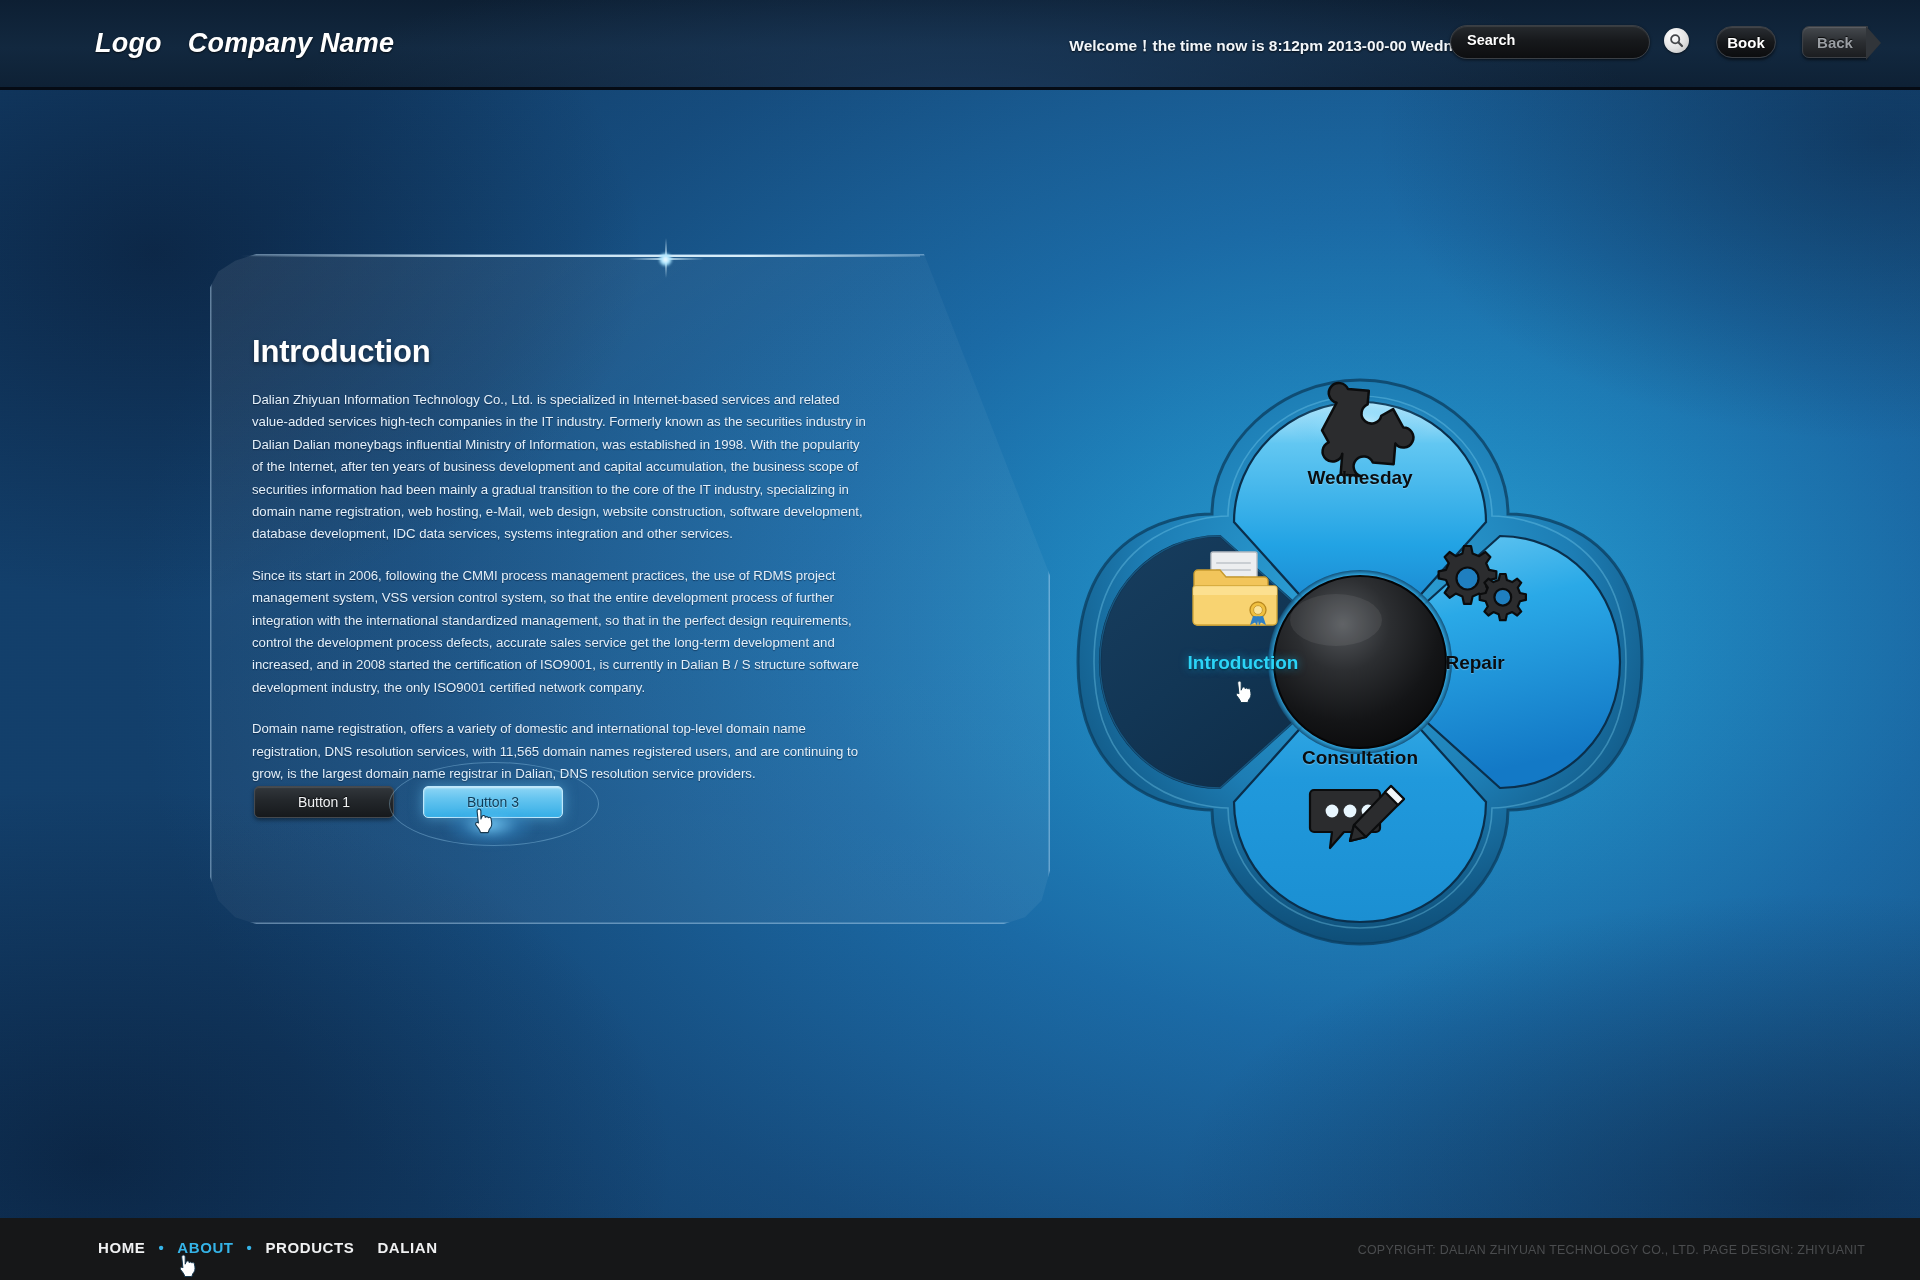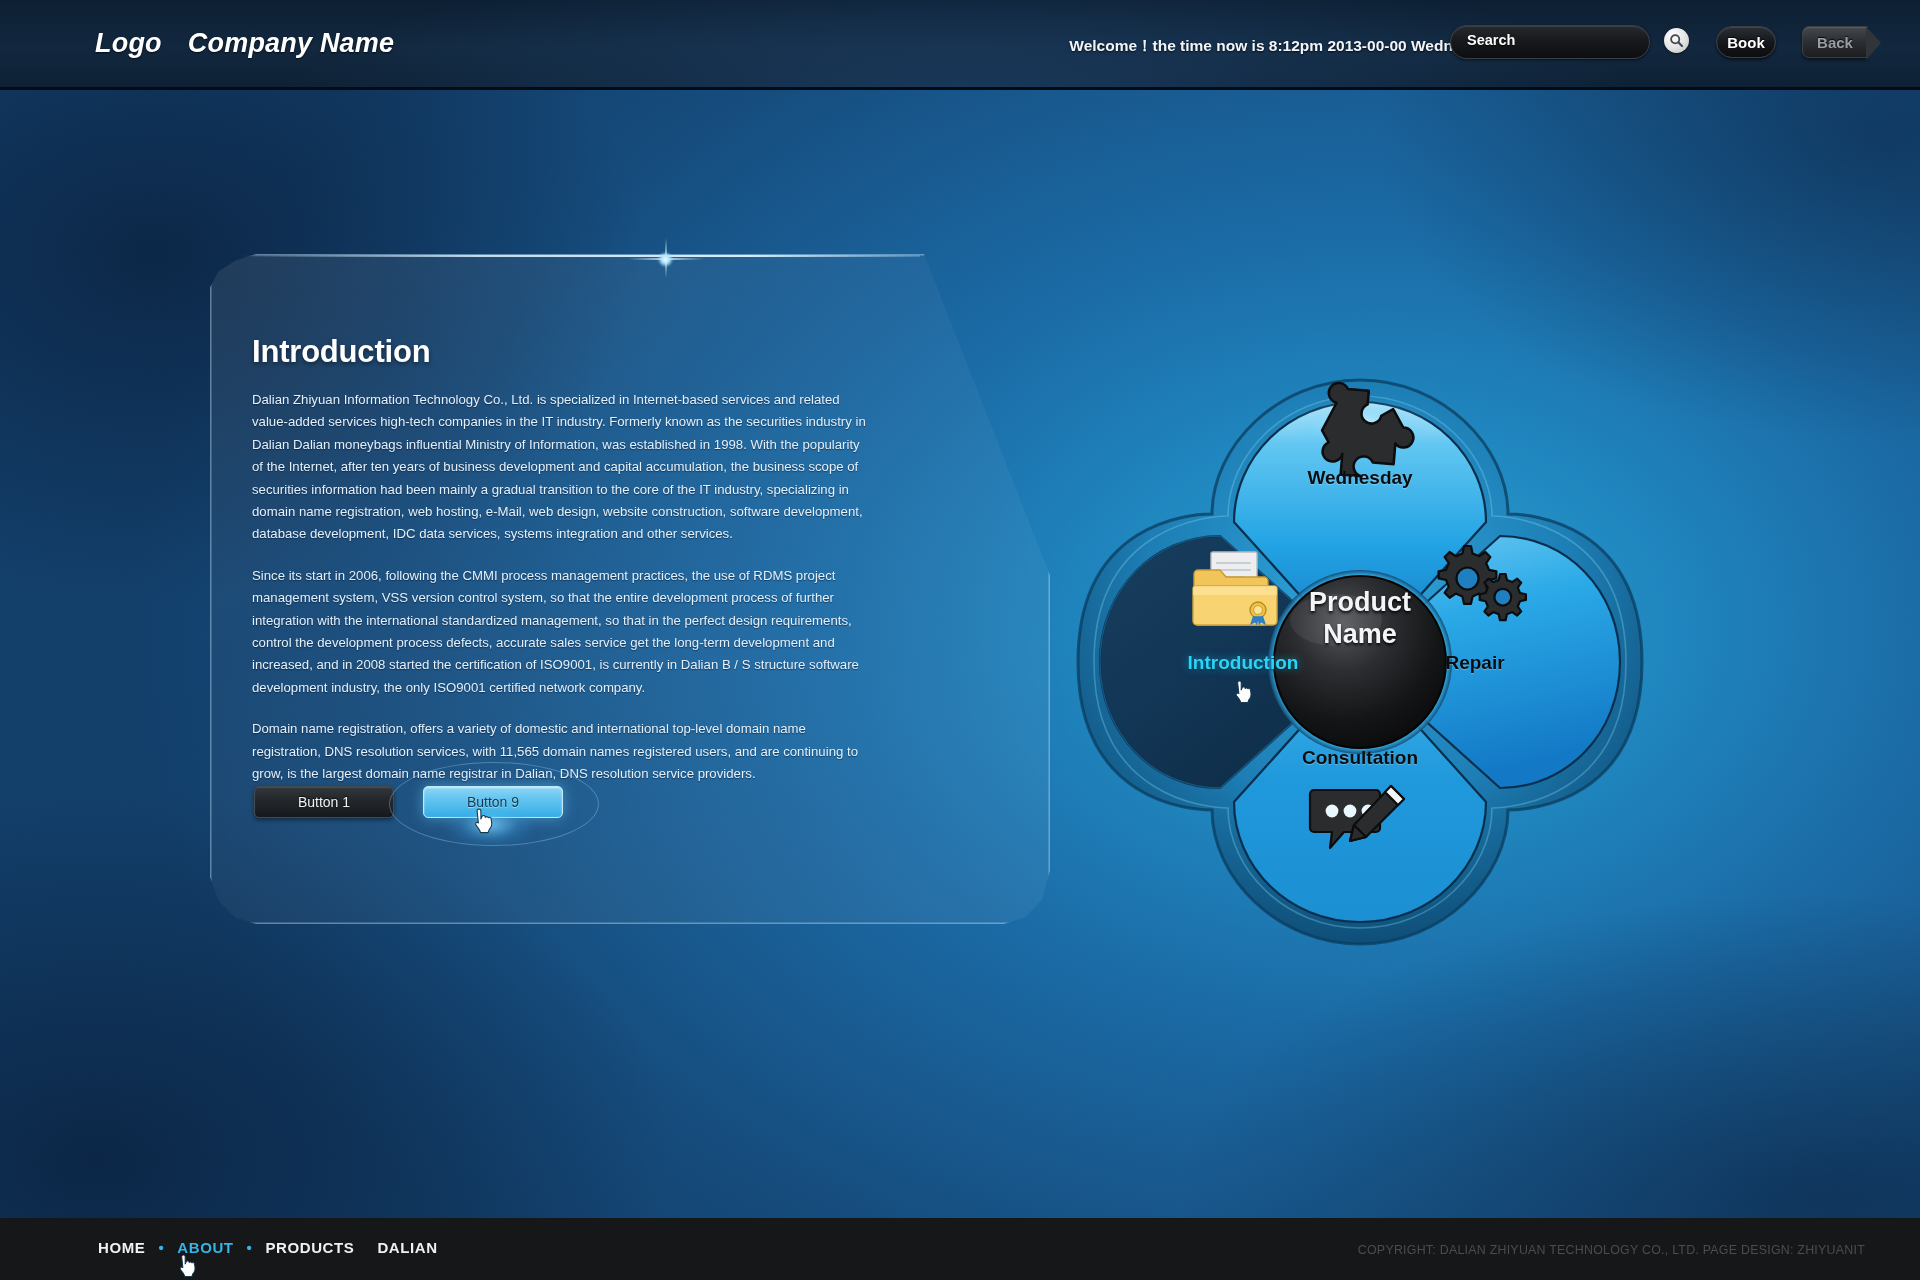--- a/index.html
+++ b/index.html
@@ -415,21 +415,21 @@
       <div class="panel-content">
         <div class="panel-title">Introduction</div>
         <p class="panel-para">Dalian Zhiyuan Information Technology Co., Ltd. is specialized in Internet-based services and related value-added services high-tech companies in the IT industry. Formerly known as the securities industry in Dalian Dalian moneybags influential Ministry of Information, was established in 1998. With the popularity of the Internet, after ten years of business development and capital accumulation, the business scope of securities information had been mainly a gradual transition to the core of the IT industry, specializing in domain name registration, web hosting, e-Mail, web design, website construction, software development, database development, IDC data services, systems integration and other services.</p>
         <p class="panel-para">Since its start in 2006, following the CMMI process management practices, the use of RDMS project management system, VSS version control system, so that the entire development process of further integration with the international standardized management, so that in the perfect design requirements, control the development process defects, accurate sales service get the long-term development and increased, and in 2008 started the certification of ISO9001, is currently in Dalian B / S structure software development industry, the only ISO9001 certified network company.</p>
         <p class="panel-para">Domain name registration, offers a variety of domestic and international top-level domain name registration, DNS resolution services, with 11,565 domain names registered users, and are continuing to grow, is the largest domain name registrar in Dalian, DNS resolution service providers.</p>
       </div>
 
       <div class="panel-buttons">
         <div class="pbtn pbtn-1">Button 1</div>
         <div style="position:relative;">
-          <div class="pbtn pbtn-2">Button 9</div>
+          <div class="pbtn pbtn-2">Button 3</div>
           <div class="btn-glow-ring"></div>
           <div class="btn-flare"></div>
           <svg class="cursor" style="left:50px; top:22px;" width="22" height="26" viewBox="0 0 22 26">
             <path d="M6,1 C7.2,1 7.9,2 7.9,3.2 L7.9,11 L9,8.6 C9.5,7.5 10.8,7.2 11.6,7.7 C12.2,8.1 12.4,8.7 12.2,9.4
                      L12.9,8.9 C13.8,8.4 14.9,8.8 15.2,9.7 L15.8,9.4 C16.7,9.0 17.8,9.5 18,10.5
                      L18.6,13.9 C19.1,16.8 18.2,19.6 16.3,21.4 L15.2,24.6 L7.6,24.6 L6.6,22.2
                      C5.6,20.2 4.2,18.7 3.0,17.2 C2.2,16.2 2.6,14.9 3.6,14.5 C4.2,14.2 4.9,14.4 5.4,15 L4.1,3.2
                      C4.1,2 4.8,1 6,1 Z" fill="#ffffff" stroke="#16384f" stroke-width="1.1" stroke-linejoin="round"></path>
           </svg>
         </div>
@@ -602,24 +602,20 @@
           <path d="M65,68 l-3,9 5,-2.5 2,3 2,-9 z" fill="#2f7fc4"></path>
           <path d="M75,68 l3,9 -5,-2.5 -2,3 -2,-9 z" fill="#2f7fc4"></path>
         </svg>
       </div>
 
       <div class="petal-label lbl-structure">Wednesday</div>
       <div class="petal-label lbl-repair">Repair</div>
       <div class="petal-label lbl-consult">Consultation</div>
       <div class="petal-label lbl-intro">Introduction</div>
 
-      <div class="center-label">
-        <span>Product</span><br>
-        <span>Name</span>
-      </div>
 
       <svg class="cursor" style="left:174px; top:318px;" width="20" height="24" viewBox="0 0 22 26">
         <path d="M6,1 C7.2,1 7.9,2 7.9,3.2 L7.9,11 L9,8.6 C9.5,7.5 10.8,7.2 11.6,7.7 C12.2,8.1 12.4,8.7 12.2,9.4
                  L12.9,8.9 C13.8,8.4 14.9,8.8 15.2,9.7 L15.8,9.4 C16.7,9.0 17.8,9.5 18,10.5
                  L18.6,13.9 C19.1,16.8 18.2,19.6 16.3,21.4 L15.2,24.6 L7.6,24.6 L6.6,22.2
                  C5.6,20.2 4.2,18.7 3.0,17.2 C2.2,16.2 2.6,14.9 3.6,14.5 C4.2,14.2 4.9,14.4 5.4,15 L4.1,3.2
                  C4.1,2 4.8,1 6,1 Z" fill="#ffffff" stroke="#16384f" stroke-width="1.1" stroke-linejoin="round"></path>
       </svg>
     </div>
   </div>

